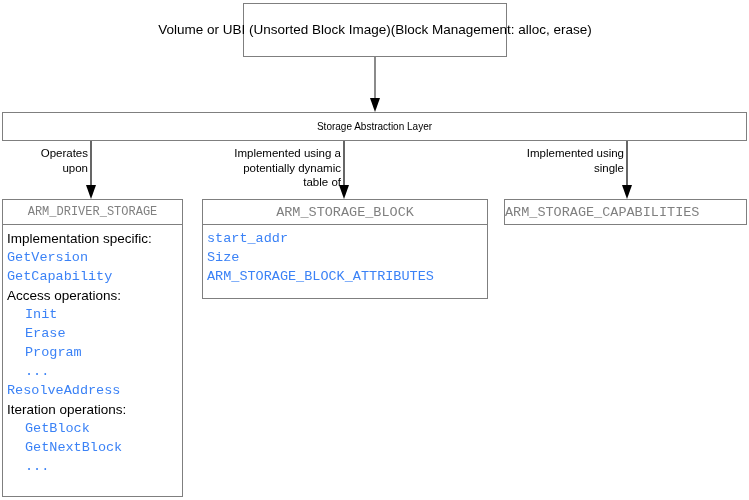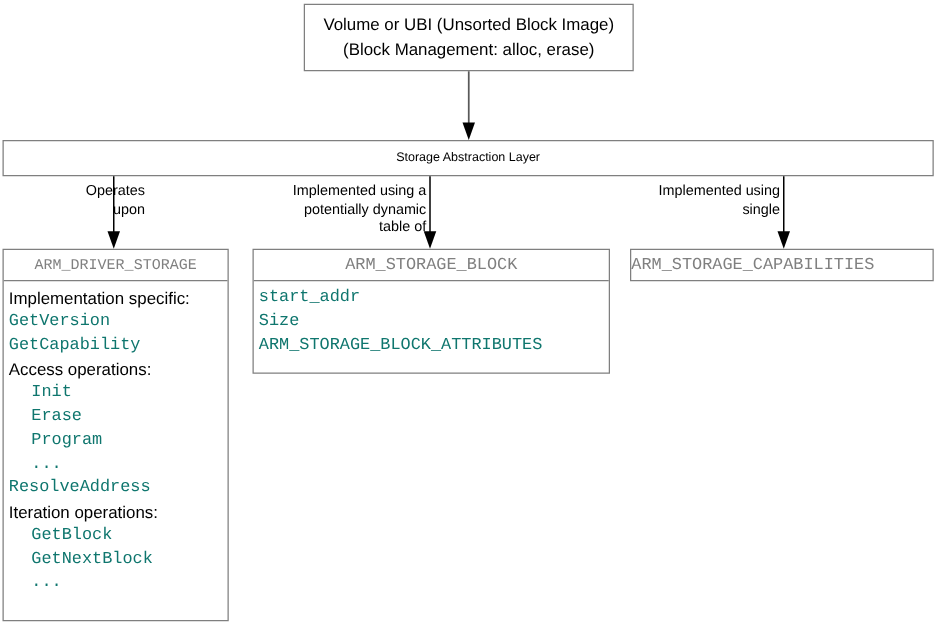--- a/index.html
+++ b/index.html
@@ -26,21 +26,21 @@
     border: 1px solid #7f7f7f;
     background: #ffffff;
   }
   
   #top-box {
     left: 243px;
     top: 3px;
     width: 264px;
     height: 54px;
     display: flex;
-    flex-direction: column;
+    flex-direction: row;
     align-items: center;
     justify-content: center;
   }
   #top-box .line {
     text-align: center;
     font-size: 13.5px;
     line-height: 20px;
     color: #000;
     white-space: nowrap;
   }
@@ -81,21 +81,21 @@
     padding: 4px 0 4px 0;
   }
   .row {
     font-size: 13.5px;
     line-height: 19px;
     white-space: nowrap;
     padding-left: 4px;
   }
   .row.mono {
     font-family: "Liberation Mono", monospace;
-    color: #0f766e;
+    color: #3b82f6;
   }
   .row.label {
     font-family: "Liberation Sans", sans-serif;
     color: #000000;
   }
   .row.indent {
     padding-left: 22px;
   }
   #box-driver {
     left: 2px;
@@ -128,21 +128,21 @@
   
   .conn-label {
     position: absolute;
     font-family: "Liberation Sans", sans-serif;
     font-size: 11.5px;
     line-height: 14.5px;
     color: #000000;
     text-align: right;
     white-space: nowrap;
   }
-  #label-operates { left: 0px; top: 146px; width: 88px; margin-left: 28px; }
+  #label-operates { left: 0px; top: 146px; width: 88px; }
   #label-implemented-table { left: 140px; top: 146px; width: 201px; }
   #label-implemented-single { left: 420px; top: 146px; width: 204px; text-align: right; }
   svg.arrows {
     position: absolute;
     left: 0; top: 0;
     width: 749px;
     height: 500px;
     pointer-events: none;
   }
 </style>

